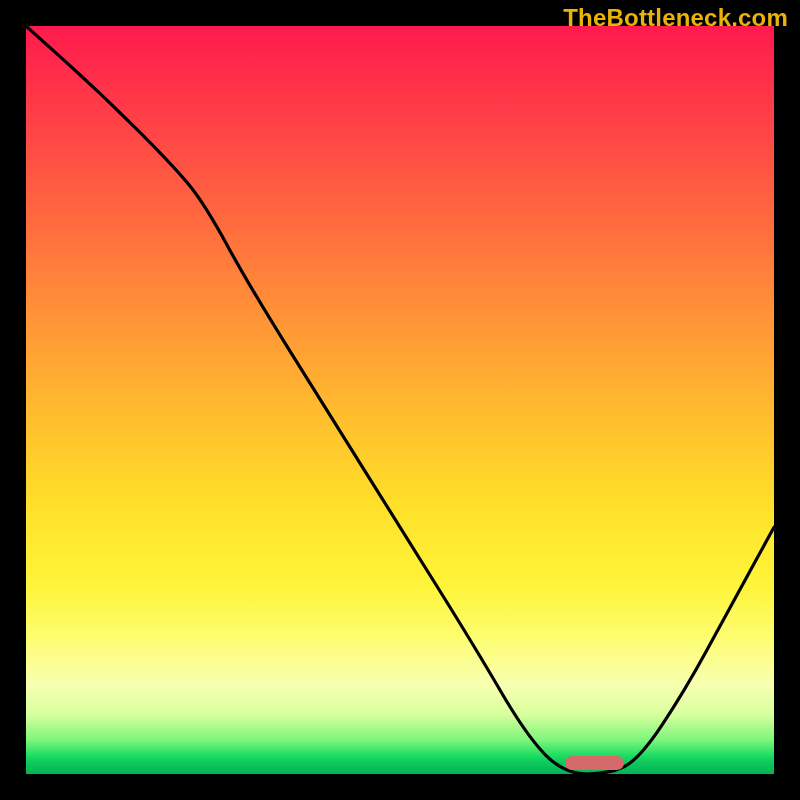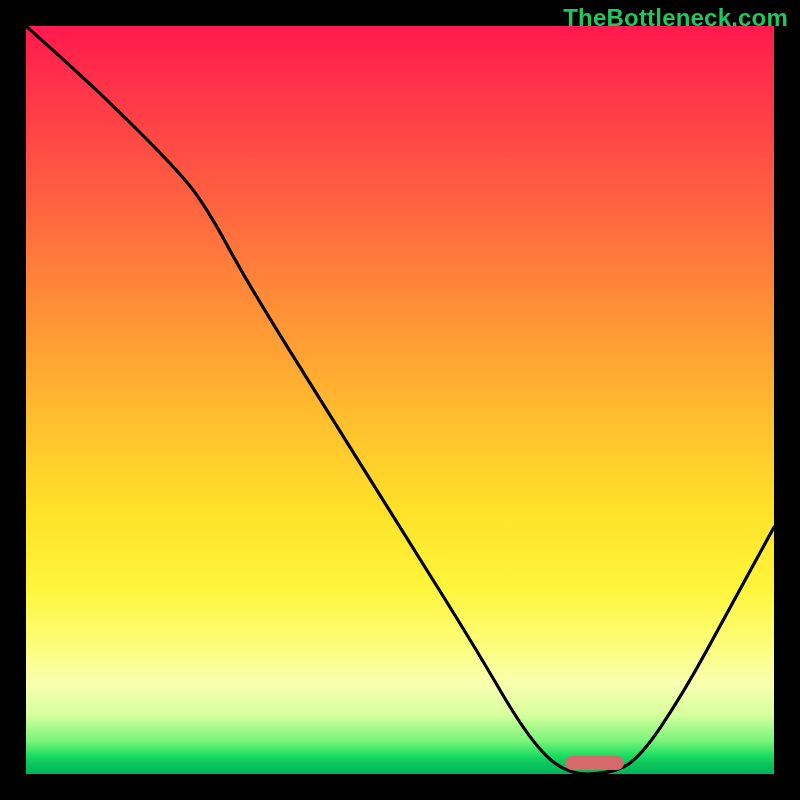--- a/index.html
+++ b/index.html
@@ -39,21 +39,21 @@
       #7cf57a 95.5%,
       #1dde63 97.5%,
       #0ec85c 98.5%,
       #00b457 100%
     );
   }
   .watermark {
     position: absolute;
     top: 4px;
     right: 12px;
-    color: #22c55e;
+    color: #eab308;
     font-size: 24px;
     font-weight: 600;
     letter-spacing: 0.2px;
     user-select: none;
   }
   svg.curve {
     position: absolute;
     left: 0;
     top: 0;
     width: 748px;

